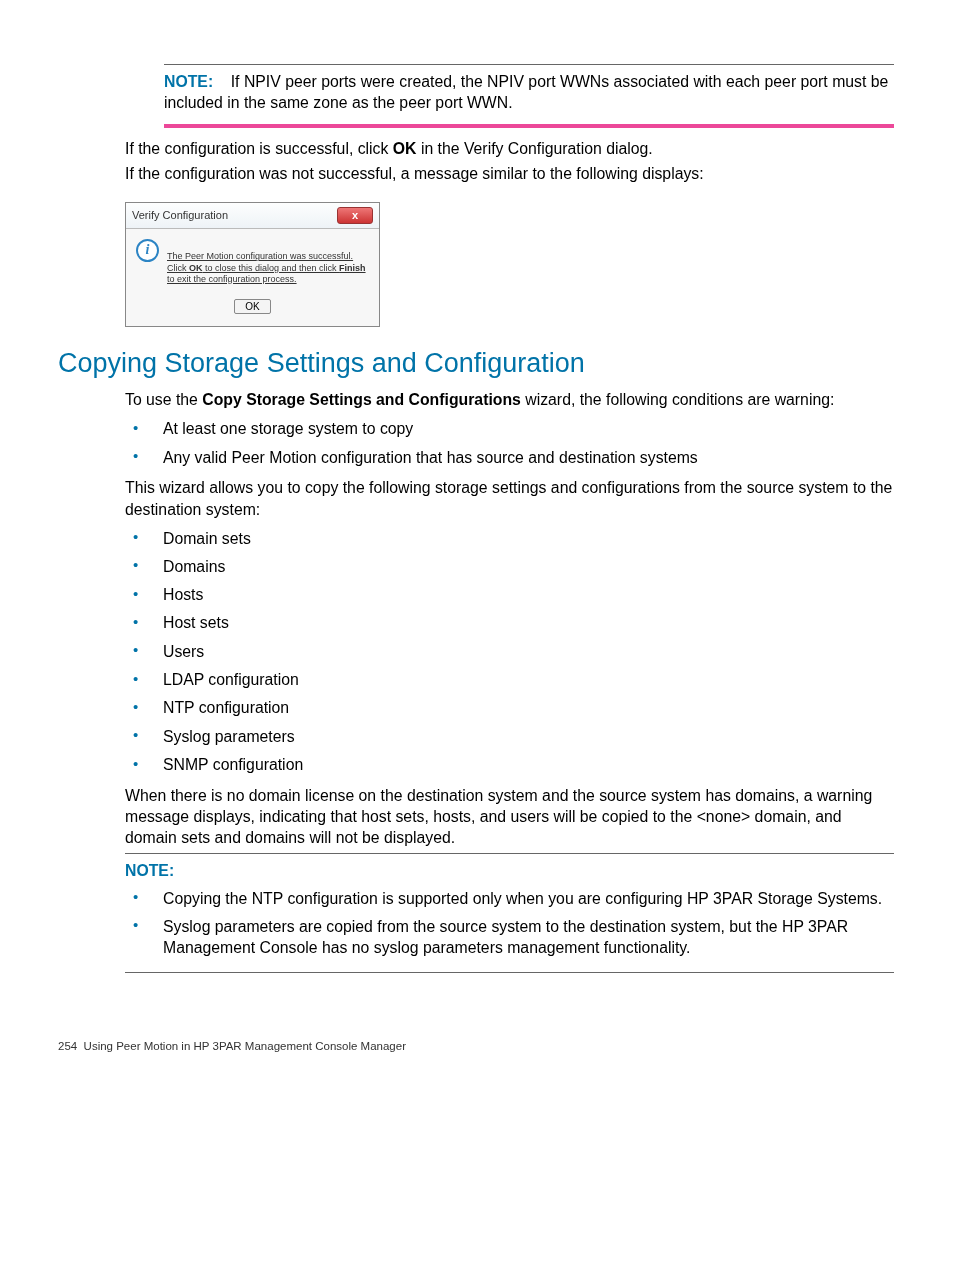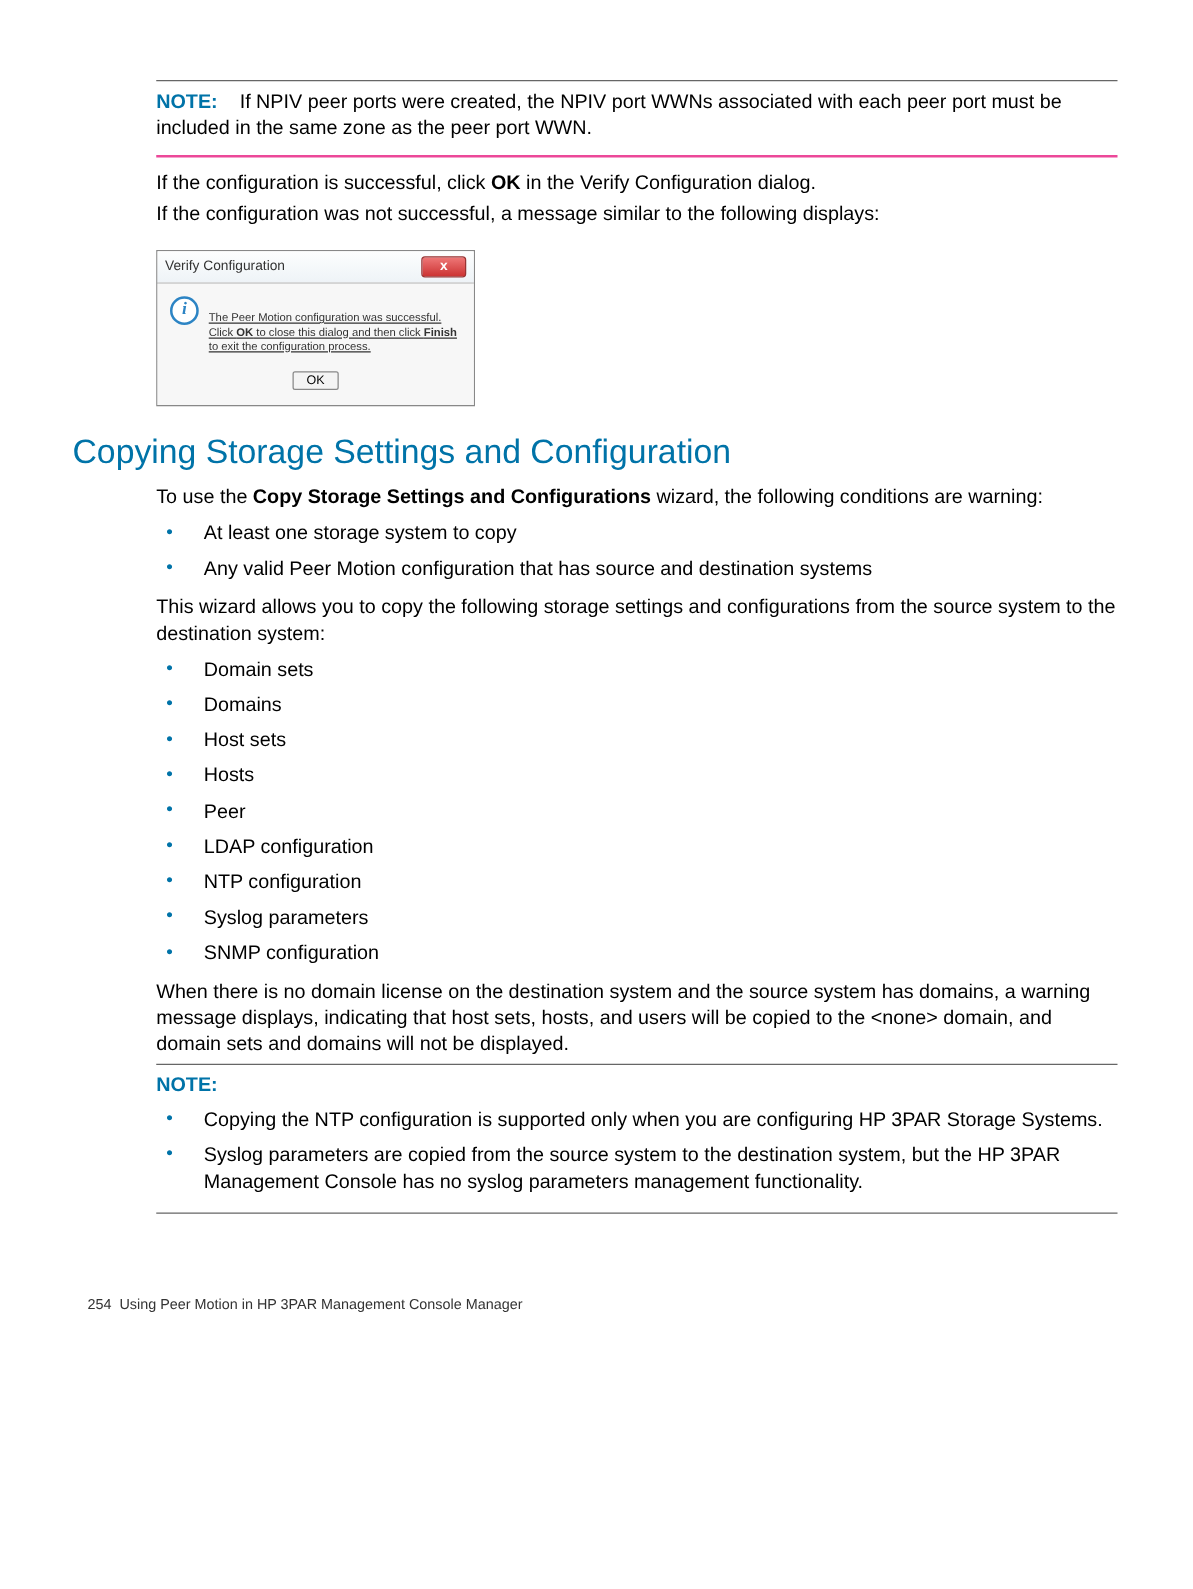--- a/index.html
+++ b/index.html
@@ -12,22 +12,22 @@
       line-height: 1.35;
     }
     .page {
       padding: 58px 60px 20px 58px;
     }
     .body-text {
       margin: 0 0 4px 67px;
     }
     .note-block {
       border-top: 1px solid #666;
-      border-bottom: 2px solid #ec4899;
-      margin: 6px 0 10px 67px;
+      border-bottom: 4px solid #ec4899;
+      margin: 6px 0 10px 106px;
       padding: 6px 0 10px 0;
     }
     .note-label {
       color: #0073a8;
       font-weight: bold;
     }
     .dialog-figure {
       margin: 18px 0 18px 67px;
       width: 253px;
       border: 1px solid #888;
@@ -116,21 +116,21 @@
     ul.bullets li::before {
       content: "•";
       position: absolute;
       left: 8px;
       top: 3px;
       color: #0073a8;
       font-size: 15px;
     }
     .footer {
       margin-top: 66px;
-      margin-left: 12px;
+      margin-left: 0;
       font-size: 11.5px;
       color: #333;
     }
     .bold { font-weight: bold; }
     .note-block2 {
       border-top: 1px solid #666;
       border-bottom: 1px solid #666;
       margin: 4px 0 10px 67px;
       padding: 6px 0 10px 0;
     }
@@ -191,23 +191,23 @@
   </p>
   <ul class="bullets">
     <li>At least one storage system to copy</li>
     <li>Any valid Peer Motion configuration that has source and destination systems</li>
   </ul>
 
   <p class="body-text">This wizard allows you to copy the following storage settings and configurations from the source system to the destination system:</p>
   <ul class="bullets">
     <li>Domain sets</li>
     <li>Domains</li>
+    <li>Hosts</li>
     <li>Host sets</li>
-    <li>Hosts</li>
-    <li>Peer</li>
+    <li>Users</li>
     <li>LDAP configuration</li>
     <li>NTP configuration</li>
     <li>Syslog parameters</li>
     <li>SNMP configuration</li>
   </ul>
 
   <p class="body-text">When there is no domain license on the destination system and the source system has domains, a warning message displays, indicating that host sets, hosts, and users will be copied to the &lt;none&gt; domain, and domain sets and domains will not be displayed.</p>
 
   <div class="note-block2">
     <div class="note-label">NOTE:</div>

